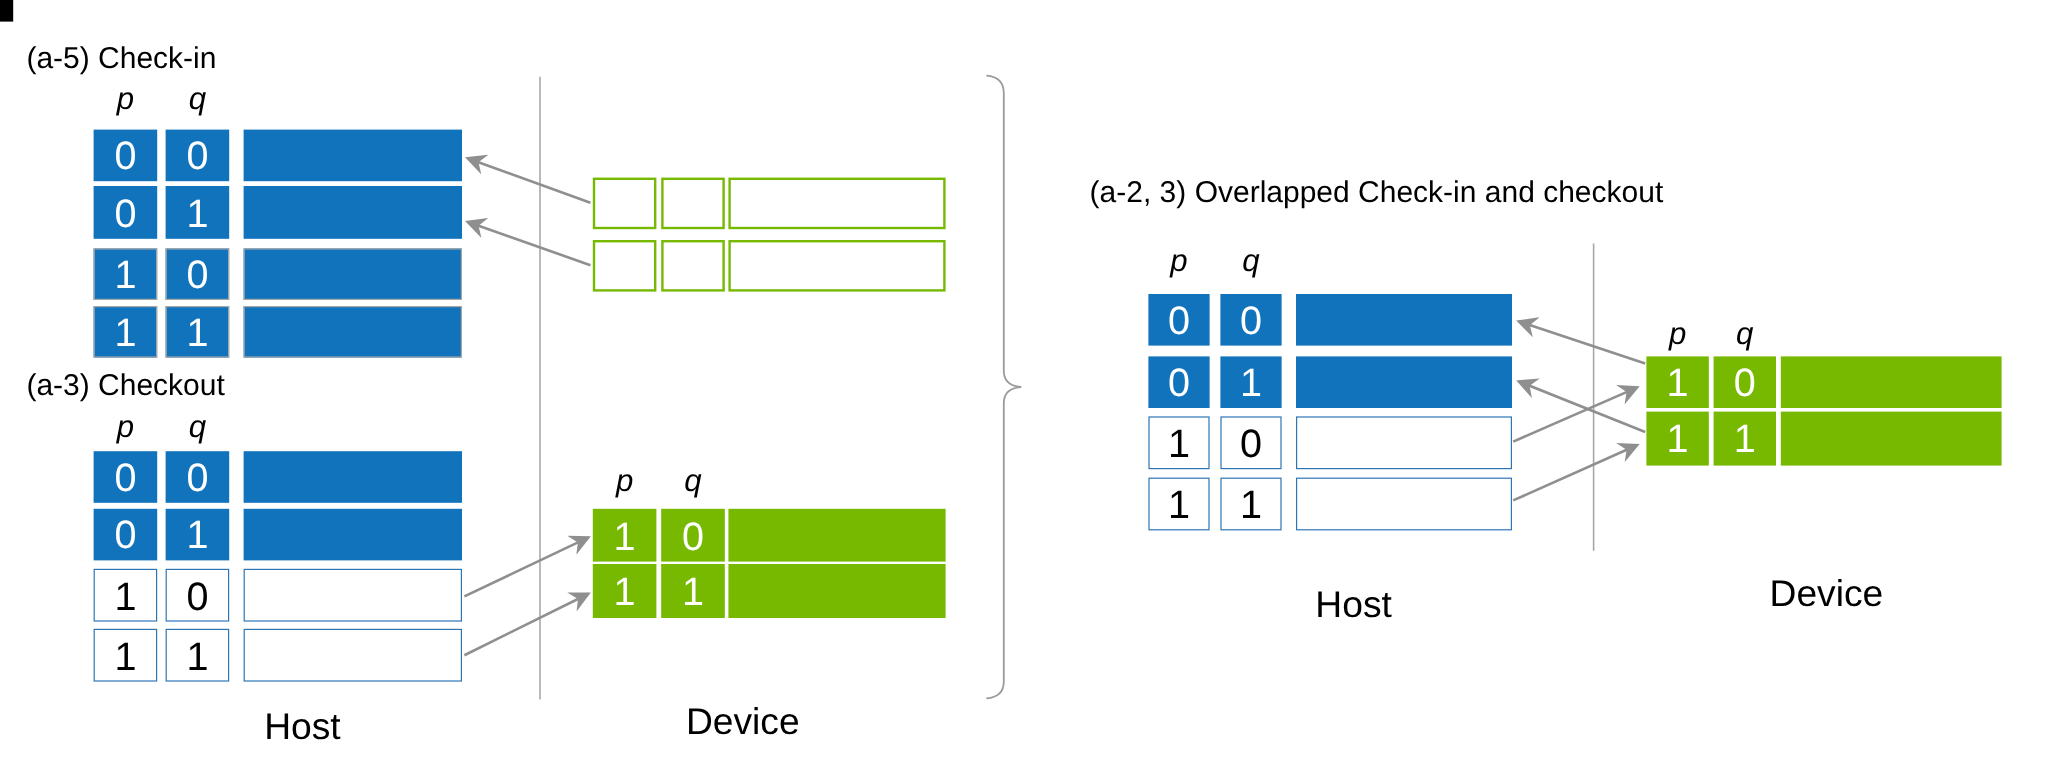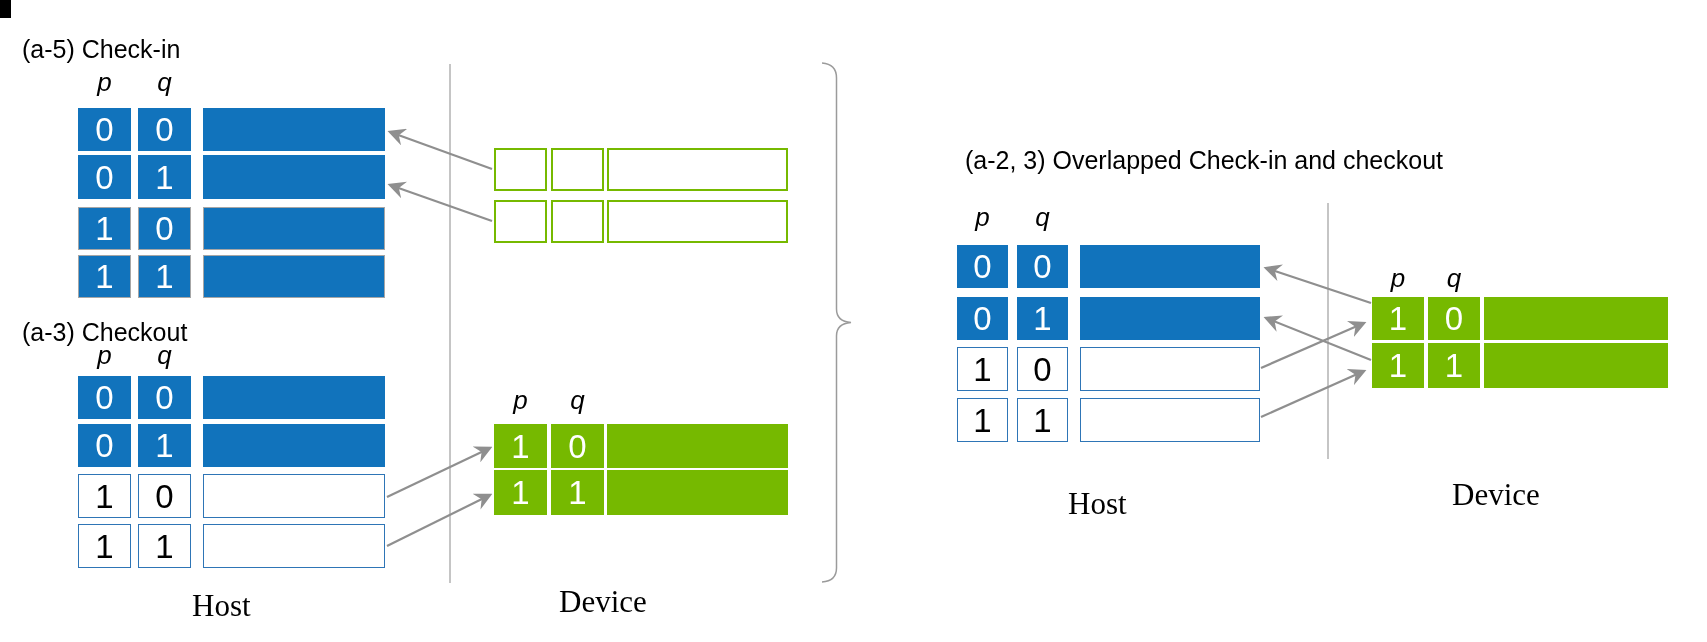--- a/index.html
+++ b/index.html
@@ -12,21 +12,21 @@
   .cell{position:absolute;box-sizing:border-box;display:flex;align-items:center;justify-content:center;
         font-size:33px;line-height:1;}
   .f-blue{background:var(--blue);color:var(--cell-text-light);}
   .gray-br{border:1.6px solid var(--gray-border);}
   .o-blue{background:#fff;border:1.6px solid var(--blue-border);color:var(--text);}
   .f-green{background:var(--green);color:var(--cell-text-light);}
   .o-green{background:#fff;border:2px solid var(--green);}
   .hdr{position:absolute;box-sizing:border-box;display:flex;align-items:center;justify-content:center;
        font-style:italic;font-size:26px;}
   .title{position:absolute;font-size:25px;white-space:nowrap;}
-  .biglabel{position:absolute;font-size:31px;white-space:nowrap;font-family:Liberation Serif, serif;}
+  .biglabel{position:absolute;font-size:31px;text-align:center;white-space:nowrap;}
   .overlay{position:absolute;left:0;top:0;width:1707px;height:642px;pointer-events:none;}
   .divider{stroke:var(--divider);stroke-width:1.3;}
   .arrow{stroke:var(--arrow);stroke-width:2.2;fill:none;}
   .arrowhead{fill:var(--arrow);}
   .brace{stroke:#9B9B9B;stroke-width:1.5;fill:none;}
   .corner{position:absolute;left:0;top:0;width:11px;height:18px;background:#000;}
 </style>
 </head>
 <body>
 
@@ -54,21 +54,21 @@
 <div class="cell f-blue gray-br" style="left:203px;top:255px;width:182px;height:43px;"></div>
 
 <div class="cell o-green" style="left:494px;top:148px;width:53px;height:43px;"></div>
 <div class="cell o-green" style="left:551px;top:148px;width:53px;height:43px;"></div>
 <div class="cell o-green" style="left:607px;top:148px;width:181px;height:43px;"></div>
 
 <div class="cell o-green" style="left:494px;top:200px;width:53px;height:43px;"></div>
 <div class="cell o-green" style="left:551px;top:200px;width:53px;height:43px;"></div>
 <div class="cell o-green" style="left:607px;top:200px;width:181px;height:43px;"></div>
 
-<div class="title" style="left:22px;top:318px;text-align:center;">(a-3) Checkout</div>
+<div class="title" style="left:22px;top:307px;text-align:center;">(a-3) Checkout</div>
 
 <div class="hdr" style="left:78px;top:339px;width:53px;height:32px;">p</div>
 <div class="hdr" style="left:138px;top:339px;width:53px;height:32px;">q</div>
 
 <div class="cell f-blue" style="left:78px;top:376px;width:53px;height:43px;">0</div>
 <div class="cell f-blue" style="left:138px;top:376px;width:53px;height:43px;">0</div>
 <div class="cell f-blue" style="left:203px;top:376px;width:182px;height:43px;"></div>
 
 <div class="cell f-blue" style="left:78px;top:424px;width:53px;height:43px;">0</div>
 <div class="cell f-blue" style="left:138px;top:424px;width:53px;height:43px;">1</div>
@@ -89,21 +89,21 @@
 <div class="cell f-green" style="left:551px;top:424px;width:53px;height:44px;">0</div>
 <div class="cell f-green" style="left:607px;top:424px;width:181px;height:44px;"></div>
 
 <div class="cell f-green" style="left:494px;top:470px;width:53px;height:45px;">1</div>
 <div class="cell f-green" style="left:551px;top:470px;width:53px;height:45px;">1</div>
 <div class="cell f-green" style="left:607px;top:470px;width:181px;height:45px;"></div>
 
 <div class="biglabel" style="left:192px;top:588px;width:120px;">Host</div>
 <div class="biglabel" style="left:559px;top:584px;width:120px;">Device</div>
 
-<div class="title" style="left:965px;top:146px;">(a-2, 3) Overlapped Check-in and checkout</div>
+<div class="title" style="left:908px;top:146px;">(a-2, 3) Overlapped Check-in and checkout</div>
 
 <div class="hdr" style="left:957px;top:200px;width:51px;height:34px;">p</div>
 <div class="hdr" style="left:1017px;top:200px;width:51px;height:34px;">q</div>
 
 <div class="cell f-blue" style="left:957px;top:245px;width:51px;height:43px;">0</div>
 <div class="cell f-blue" style="left:1017px;top:245px;width:51px;height:43px;">0</div>
 <div class="cell f-blue" style="left:1080px;top:245px;width:180px;height:43px;"></div>
 
 <div class="cell f-blue" style="left:957px;top:297px;width:51px;height:43px;">0</div>
 <div class="cell f-blue" style="left:1017px;top:297px;width:51px;height:43px;">1</div>

